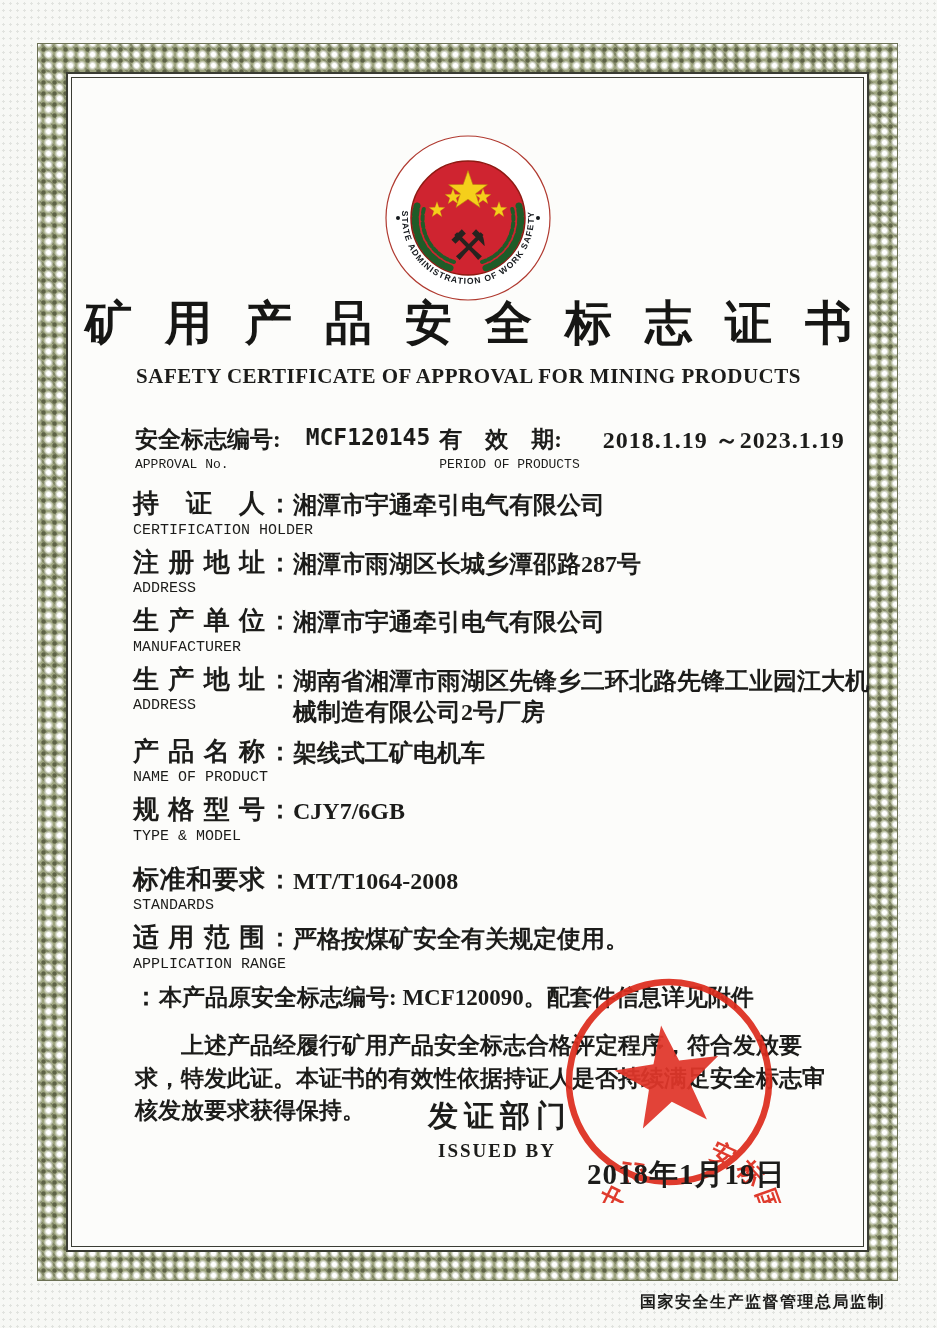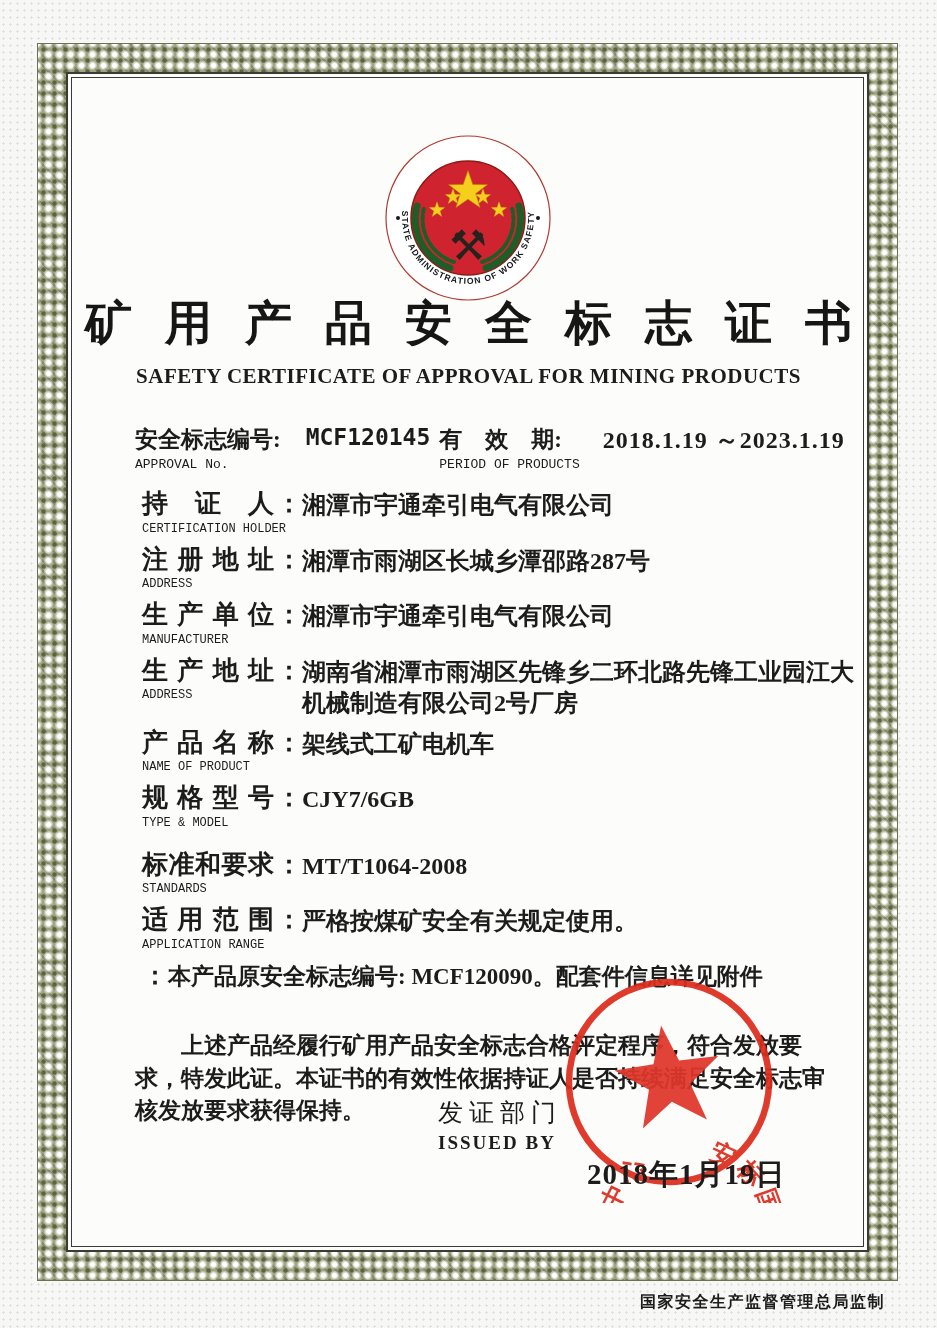--- a/index.html
+++ b/index.html
@@ -37,36 +37,36 @@
          letter-spacing:33px;padding-left:33px;color:#161614;}
   .subtitle{left:0;right:0;top:364px;text-align:center;font-size:21px;font-weight:700;letter-spacing:.5px;}
 
   .approval-row{left:135px;top:424px;right:50px;display:flex;align-items:flex-start;gap:9px;}
   .ap-cn{font-size:23px;font-weight:700;white-space:nowrap;}
   .ap-en{font-family:"Liberation Mono", monospace;font-size:13px;margin-top:2px;white-space:nowrap;}
   .ap-value{font-family:"DejaVu Sans Mono", monospace;font-weight:700;font-size:23px;margin-left:16px;white-space:nowrap;}
   .ap-block.validity{}
   .ap-value.dates{font-family:"Liberation Serif", serif;font-size:24px;margin-left:14px;letter-spacing:1px;}
 
-  .fields{left:142px;top:488px;right:66px;z-index:2;position:absolute;}
+  .fields{left:133px;top:488px;right:66px;z-index:2;position:absolute;}
   .field-row{display:flex;align-items:flex-start;margin-bottom:8px;}
   .field-row.gap-top{margin-top:19px;}
   .label-block{width:134px;flex:none;}
   .jlabel{display:inline-block;width:132px;font-size:26px;font-weight:700;line-height:1.25;
           text-align:justify;text-align-last:justify;}
-  .en-label{font-family:"Liberation Mono", monospace;font-size:12px;letter-spacing:0;
+  .en-label{font-family:"Liberation Mono", monospace;font-size:15px;letter-spacing:0;
             margin-top:1px;white-space:nowrap;}
   .colon{width:26px;flex:none;font-size:25px;font-weight:700;line-height:1.3;text-align:center;}
   .value{flex:1;font-size:24px;font-weight:700;line-height:1.3;padding-top:2px;}
   .field-row.remarks .value{font-size:23px;}
 
   .declaration{left:135px;top:1030px;width:706px;font-size:23px;font-weight:600;
                line-height:1.42;text-indent:2em;z-index:2;}
   .issuer{left:402px;top:1096px;width:190px;text-align:center;z-index:2;}
-  .issuer-cn{font-size:25px;font-weight:400;letter-spacing:6px;padding-left:6px;}
+  .issuer-cn{font-size:30px;font-weight:700;letter-spacing:6px;padding-left:6px;}
   .issuer-en{font-size:19px;letter-spacing:2px;margin-top:3px;font-weight:600;}
   .seal{left:548px;top:961px;width:242px;height:242px;z-index:3;opacity:.93;}
   .issue-date{left:587px;top:1155px;font-size:29px;font-weight:700;letter-spacing:1px;z-index:4;}
   .footer{right:52px;top:1292px;font-size:16px;font-weight:700;letter-spacing:1.5px;z-index:2;}
 </style>
 </head>
 <body>
 
 <div class="page">
 

